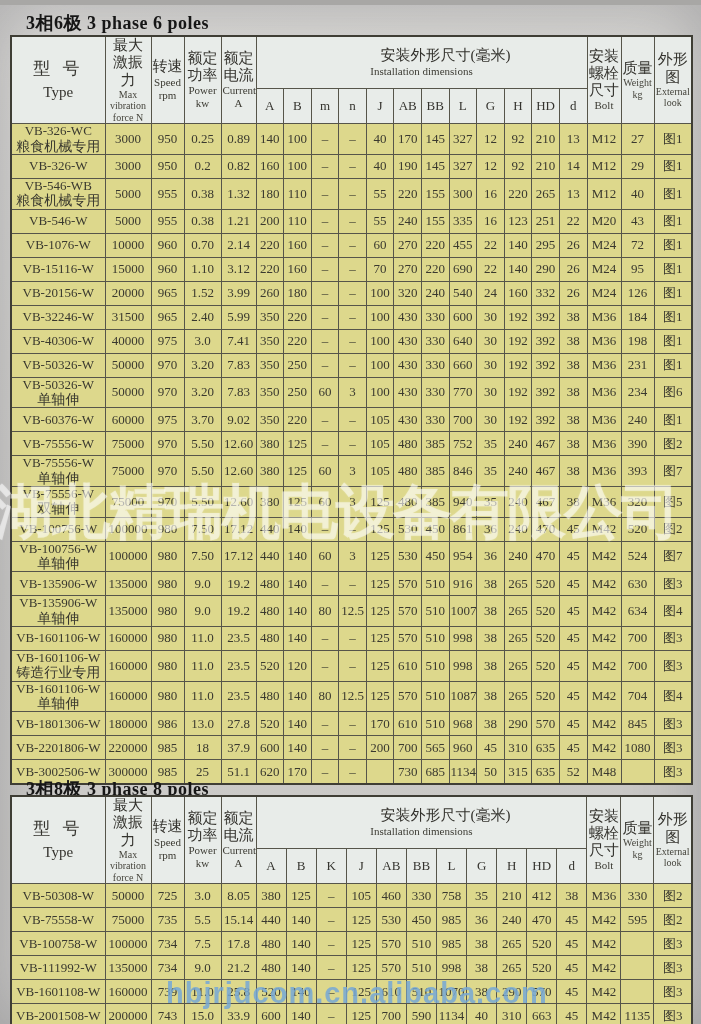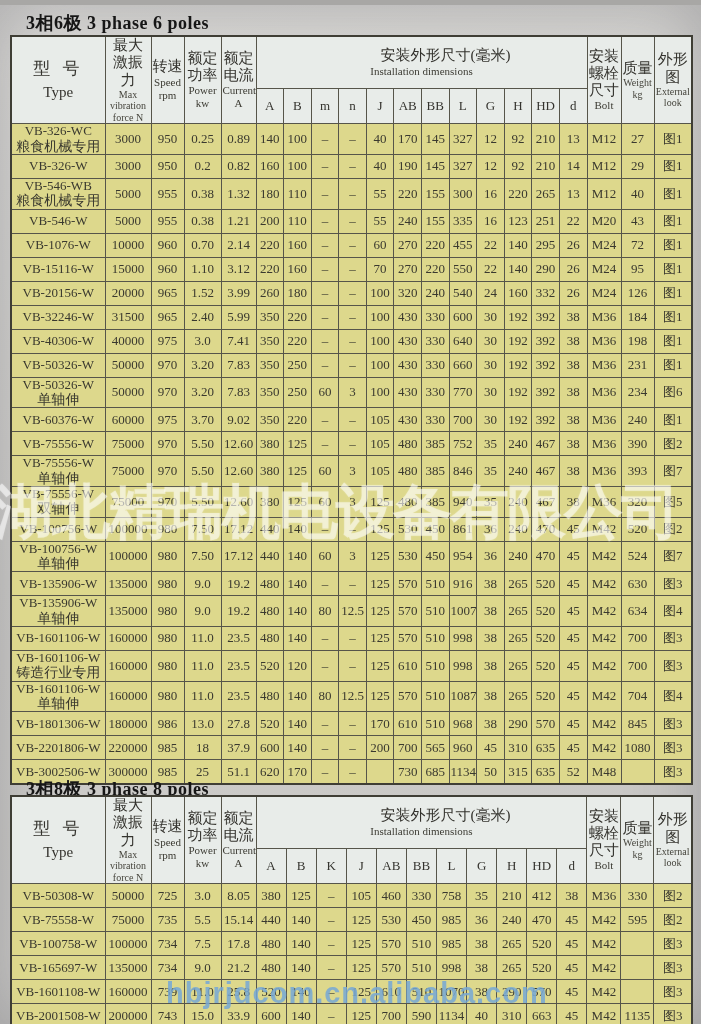--- a/index.html
+++ b/index.html
@@ -237,21 +237,21 @@
           <td>960</td>
           <td>1.10</td>
           <td>3.12</td>
           <td>220</td>
           <td>160</td>
           <td>–</td>
           <td>–</td>
           <td>70</td>
           <td>270</td>
           <td>220</td>
-          <td>550</td>
+          <td>690</td>
           <td>22</td>
           <td>140</td>
           <td>290</td>
           <td>26</td>
           <td>M24</td>
           <td>95</td>
           <td>图1</td>
         </tr>
         <tr>
           <td class="type-cell">VB-20156-W</td>
@@ -809,21 +809,21 @@
           <td>985</td>
           <td>38</td>
           <td>265</td>
           <td>520</td>
           <td>45</td>
           <td>M42</td>
           <td></td>
           <td>图3</td>
         </tr>
         <tr>
-          <td class="type-cell">VB-165697-W</td>
+          <td class="type-cell">VB-111992-W</td>
           <td>135000</td>
           <td>734</td>
           <td>9.0</td>
           <td>21.2</td>
           <td>480</td>
           <td>140</td>
           <td>–</td>
           <td>125</td>
           <td>570</td>
           <td>510</td>

